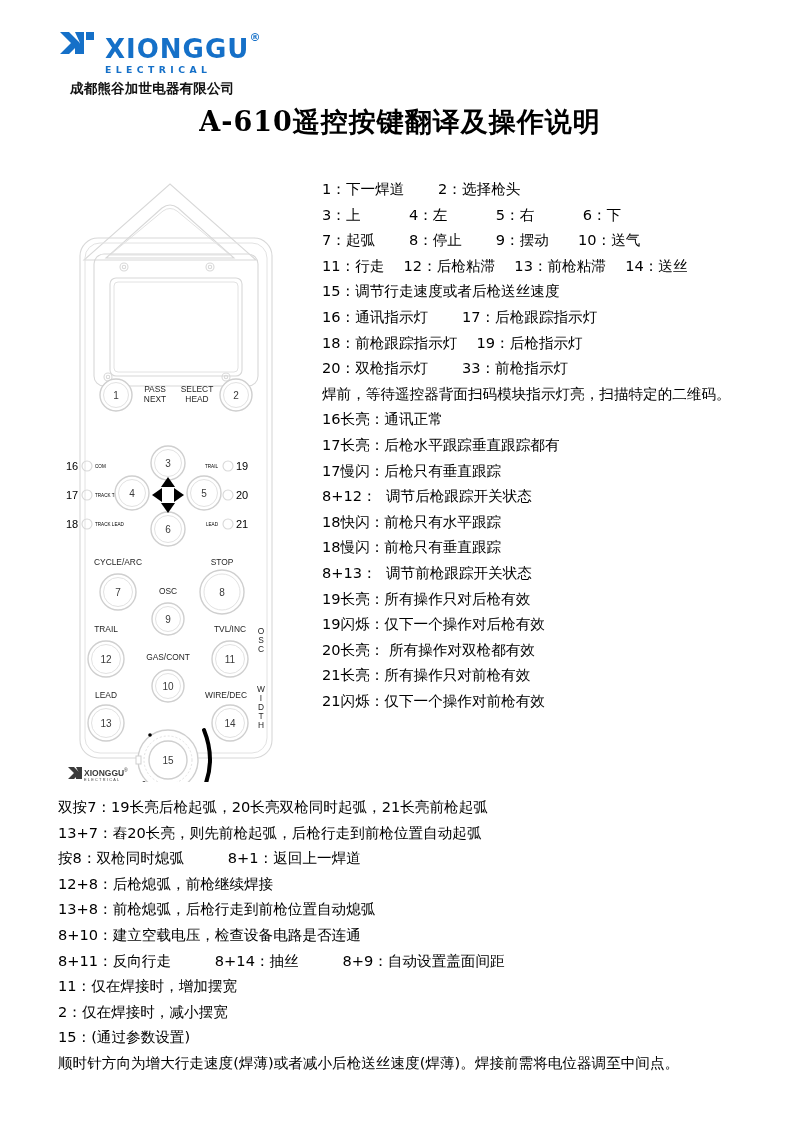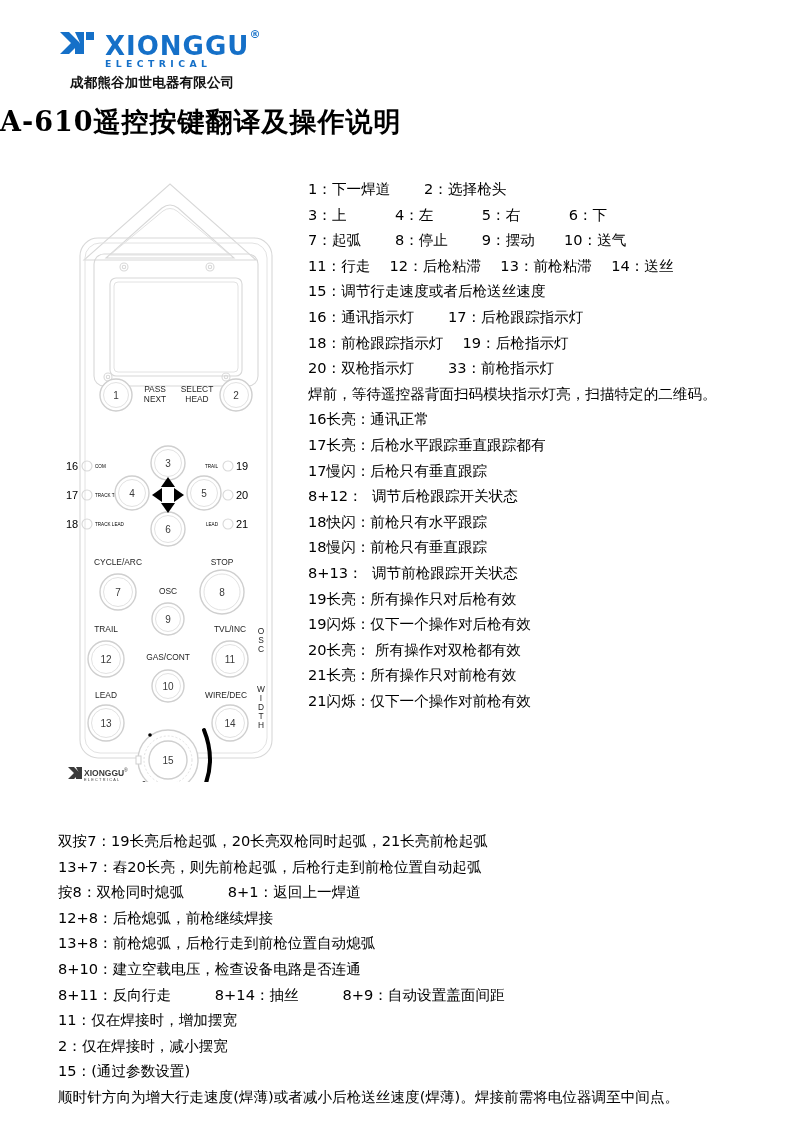--- a/index.html
+++ b/index.html
@@ -14,53 +14,53 @@
 
   
   #header{position:absolute;left:60px;top:28px;width:260px;height:70px;}
   .logo-row{display:flex;align-items:flex-start;}
   .logo-mark{
     width:40px;height:26px;margin-right:5px;flex:0 0 auto;position:relative;top:2px;
   }
   .logo-word{
     font-family:"DejaVu Sans",sans-serif;
     font-weight:bold;font-size:26px;letter-spacing:1px;color:#1570c8;
-    line-height:28px;position:relative;text-align:right;
+    line-height:34px;position:relative;text-align:right;
   }
   .logo-reg{font-size:11px;vertical-align:super;position:relative;top:-7px;}
   .logo-sub{
     font-family:"DejaVu Sans",sans-serif;
     font-weight:bold;font-size:9.3px;letter-spacing:4.4px;color:#1570c8;
     margin-left:45px;margin-top:-2px;
   }
   .logo-cn{
     font-family:"DejaVu Sans","Liberation Sans",sans-serif;
     font-weight:bold;font-size:13.5px;color:#111;margin-top:5px;letter-spacing:0.2px;margin-left:10px;
   }
 
   
   #doc-title{
-    position:absolute;left:0;top:104px;width:800px;
+    position:absolute;left:0;top:104px;width:800px;text-align:center;
     font-family:"DejaVu Serif","Liberation Serif",serif;
     font-weight:bold;font-size:27px;letter-spacing:1px;color:#000;
   }
 
   
   #device{position:absolute;left:62px;top:182px;width:230px;height:600px;}
   #device svg{display:block;}
 
   
-  #legend{position:absolute;left:308px;top:176px;width:468px;}
+  #legend{position:absolute;left:322px;top:176px;width:468px;}
   .leg-line{
     font-size:14.6px;line-height:25.6px;white-space:pre;color:#000;
     font-family:"DejaVu Sans","Liberation Sans",sans-serif;
   }
 
   
-  #notes{position:absolute;left:58px;top:828px;width:736px;}
+  #notes{position:absolute;left:58px;top:794px;width:736px;}
   .note-line{
     font-size:14.6px;line-height:25.6px;white-space:pre;color:#000;
     font-family:"DejaVu Sans","Liberation Sans",sans-serif;
   }
 </style>
 </head>
 <body>
 
 <div id="header">
   <div class="logo-row">

